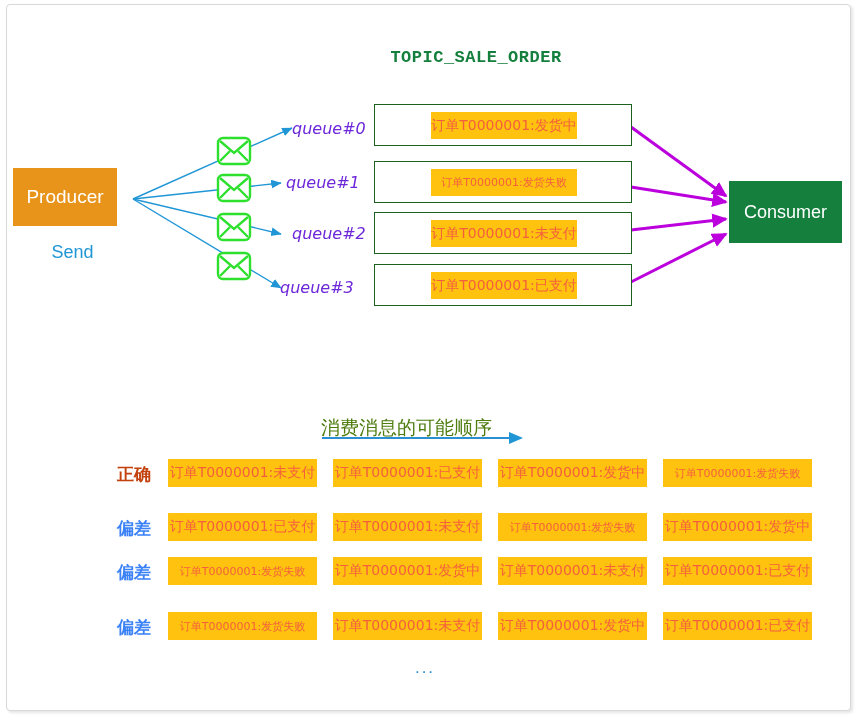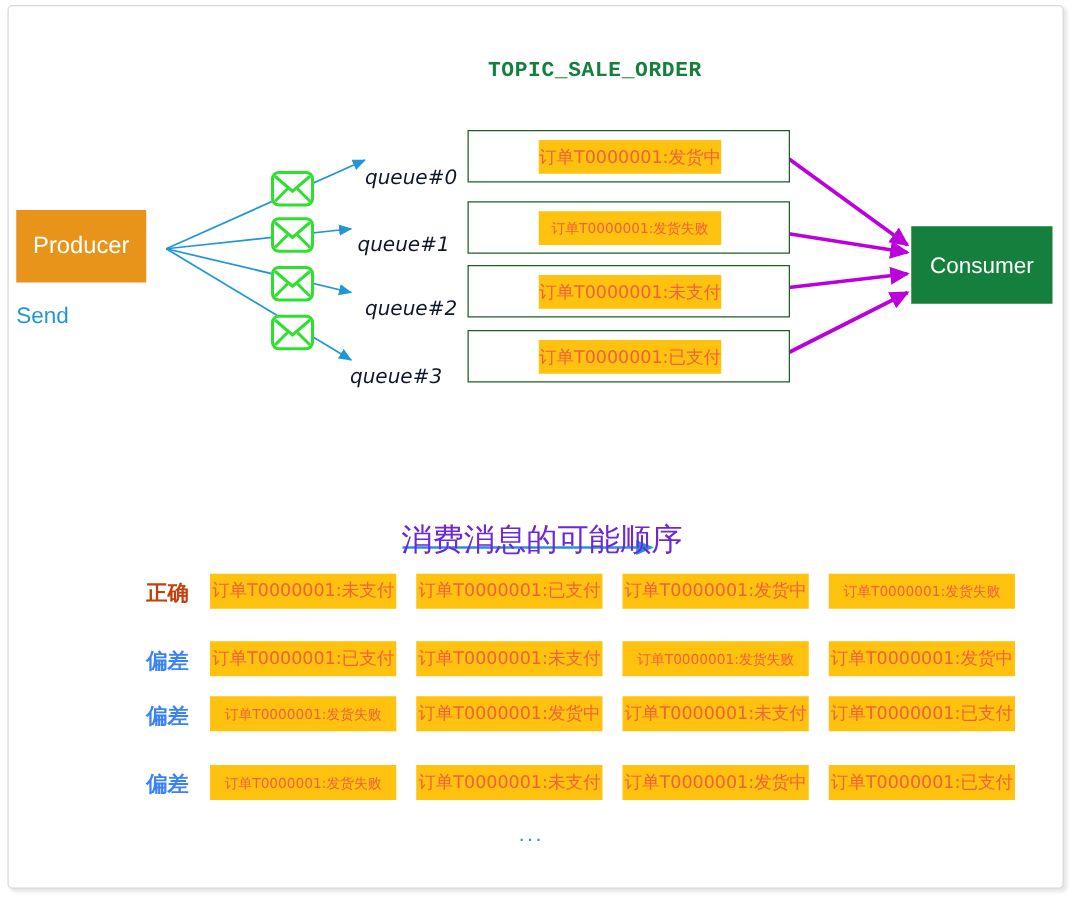--- a/index.html
+++ b/index.html
@@ -62,44 +62,44 @@
     color: #ffffff;
     font-size: 19px;
     display: flex;
     align-items: center;
     justify-content: center;
   }
   .send-label {
     left: 13px;
     top: 242px;
     width: 119px;
+    text-align: center;
     font-size: 18px;
     color: #2196d6;
   }
   .consumer-box {
     left: 729px;
     top: 181px;
     width: 113px;
     height: 62px;
     background: #15803d;
     color: #ffffff;
     font-size: 18px;
     display: flex;
     align-items: center;
     justify-content: center;
   }
 
   
   .queue-label {
     font-style: italic;
     font-size: 16px;
-    color: #0f172a;
-    font-family: "DejaVu Sans", "Liberation Sans", sans-serif;
-    white-space: nowrap;
-    margin-top: 13px;
+    color: #6d28d9;
+    font-family: "DejaVu Sans", "Liberation Sans", sans-serif;
+    white-space: nowrap;
   }
 
   
   .q-row {
     left: 374px;
     width: 258px;
     height: 42px;
     border: 1px solid #1d6121;
     box-sizing: border-box;
     background: #ffffff;
@@ -120,22 +120,22 @@
     width: 146px;
     height: 27px;
     font-size: 14px;
   }
   .q-chip.small { font-size: 11px; }
 
   
   .order-title {
     left: 321px;
     top: 415px;
-    font-size: 25px;
-    color: #6d28d9;
+    font-size: 19px;
+    color: #4d7c0f;
     font-family: Liberation Mono, monospace;
     white-space: nowrap;
   }
   .seq-label {
     width: 52px;
     text-align: center;
     font-size: 17px;
     font-weight: bold;
     font-family: "DejaVu Sans", "Liberation Sans", sans-serif;
   }

